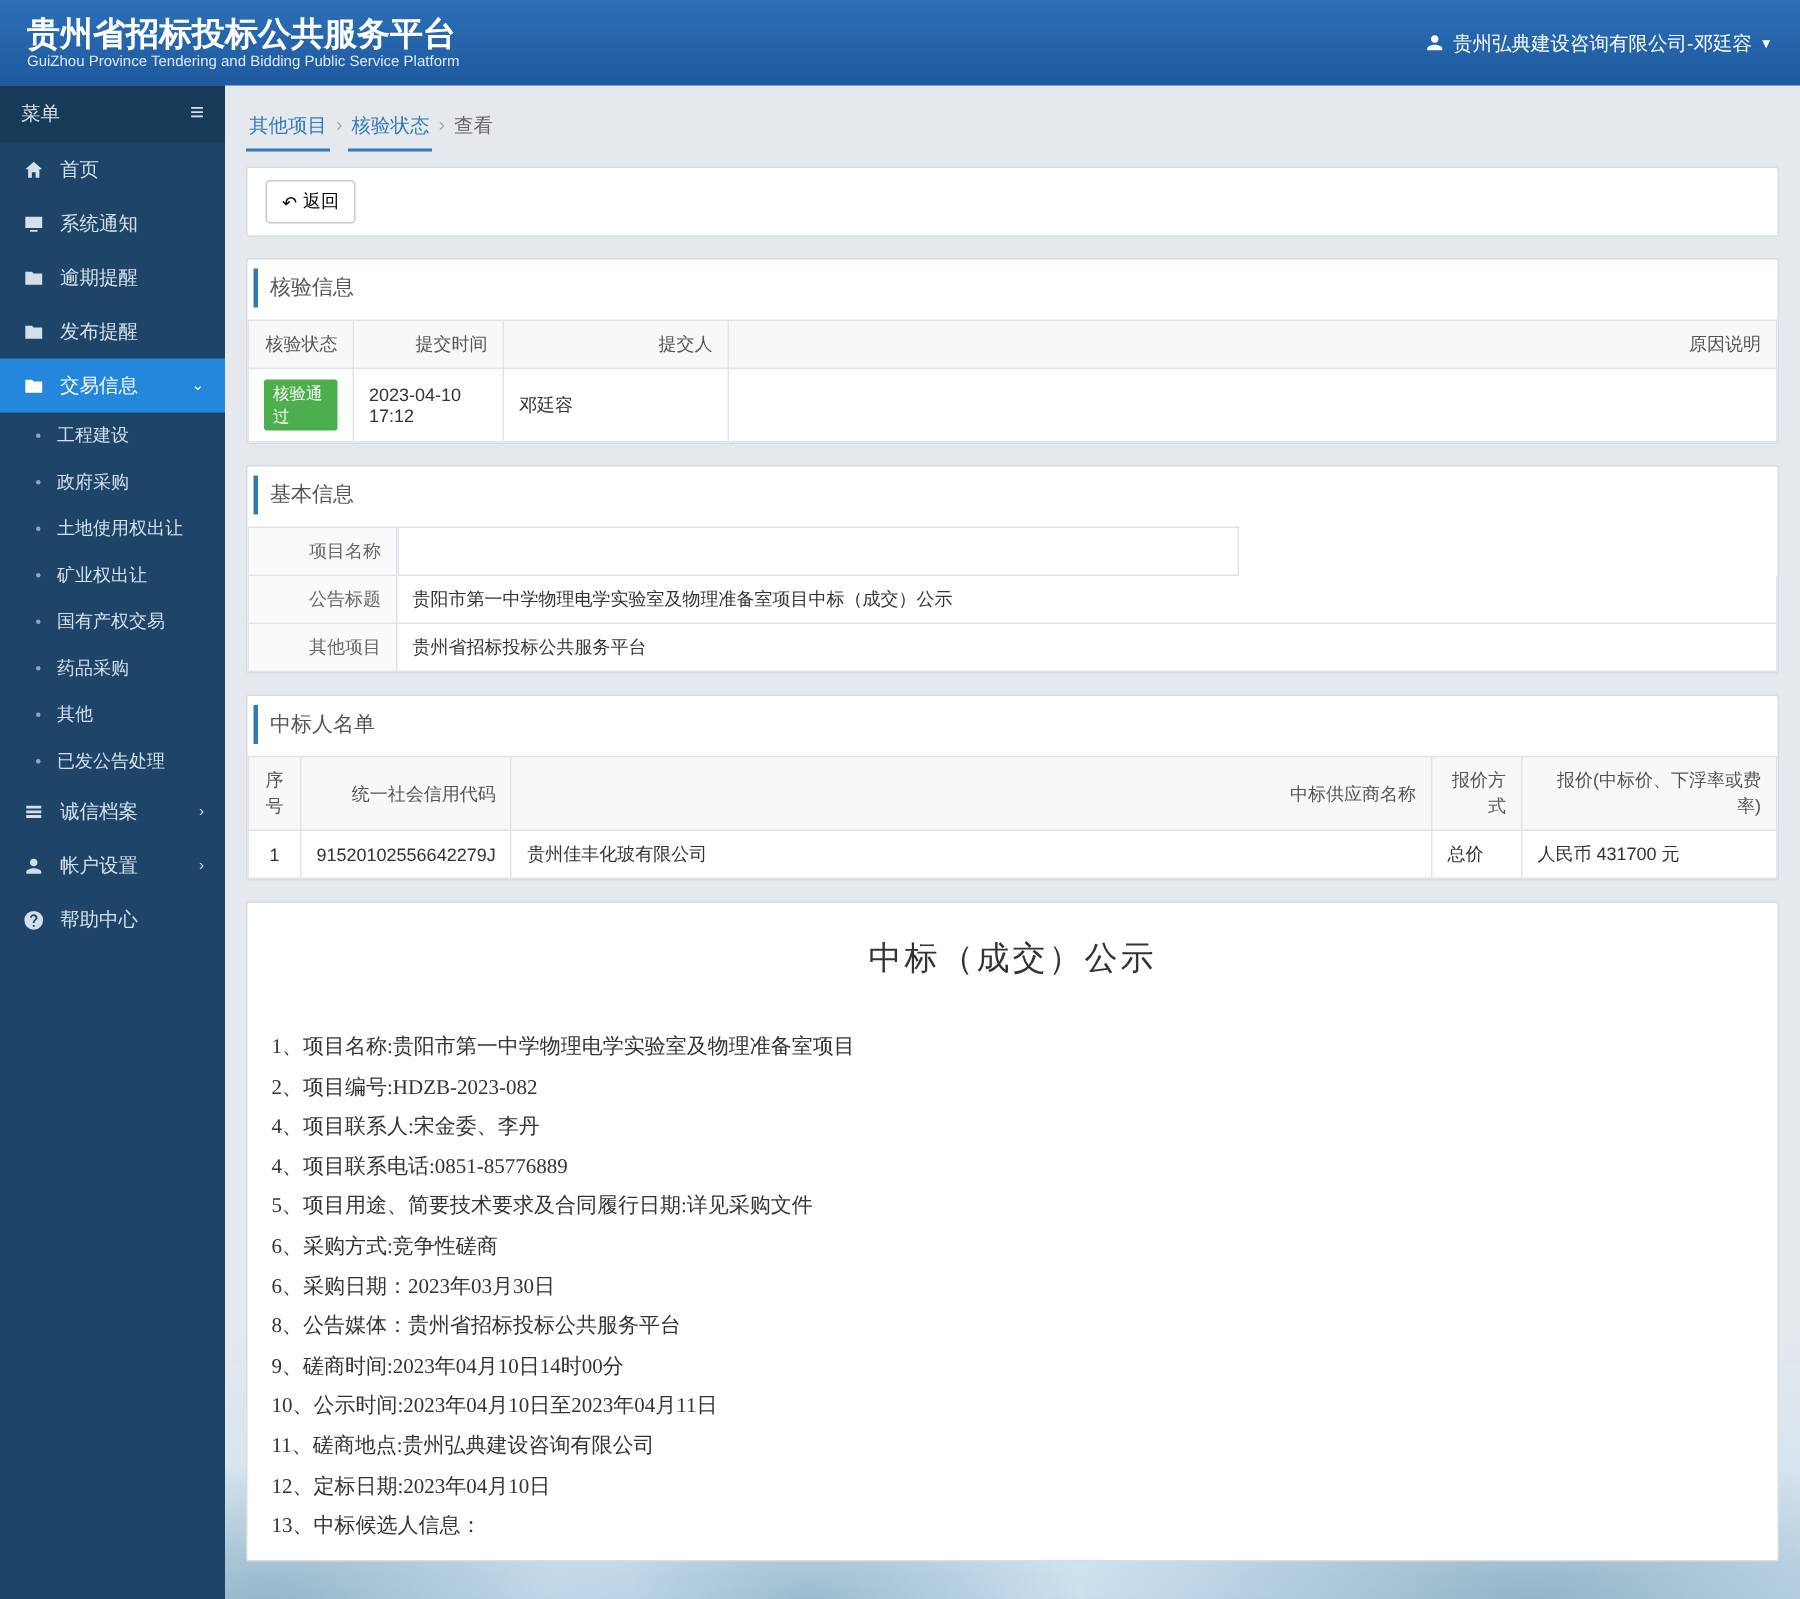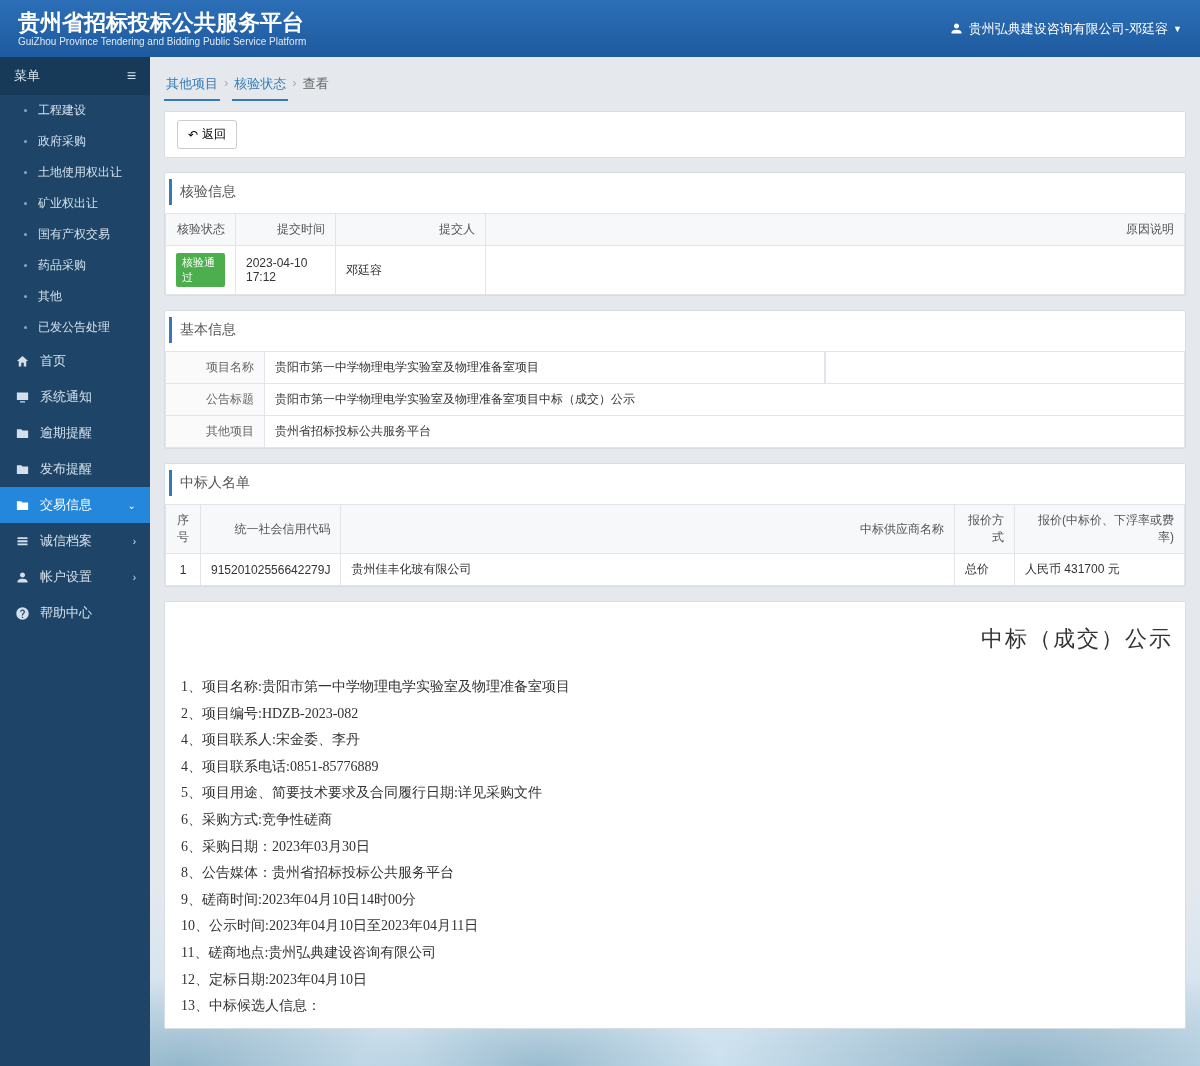--- a/index.html
+++ b/index.html
@@ -29,21 +29,21 @@
 .btn-back { display: inline-flex; align-items: center; gap: 4px; border: 1px solid #ccc; background: #fff; padding: 5px 10px; cursor: pointer; border-radius: 3px; font-size: 12px; }
 .section-hdr { border-left: 3px solid #337ab7; padding: 4px 8px; margin: 6px 4px 8px; font-size: 14px; color: #555; }
 table.tbl { width: 100%; border-collapse: collapse; font-size: 12px; }
 table.tbl th, table.tbl td { border: 1px solid #e1e5eb; padding: 7px 10px; text-align: left; vertical-align: middle; }
 table.tbl th { background: #f7f8fa; font-weight: normal; color: #555; text-align: right; }
 .badge-pass { display: inline-block; background: #4cae4c; color: #fff; padding: 2px 6px; border-radius: 2px; font-size: 11px; }
 .info-row { display: flex; }
 .info-label { width: 100px; text-align: right; padding: 7px 10px; border: 1px solid #e1e5eb; background: #fafafa; color: #666; font-size: 12px; }
 .info-val { flex: 1; padding: 7px 10px; border: 1px solid #e1e5eb; border-left: none; font-size: 12px; }
 .info-row + .info-row .info-label, .info-row + .info-row .info-val { border-top: none; }
-.notice-title { text-align: right; font-size: 22px; font-family: SimSun, serif; margin: 14px 0 20px; letter-spacing: 2px; }
+.notice-title { text-align: center; font-size: 22px; font-family: SimSun, serif; margin: 14px 0 32px; letter-spacing: 2px; }
 .notice-body { font-size: 14px; line-height: 1.9; font-family: SimSun, serif; padding: 0 4px; }
 .notice-body p { margin: 0; }
 .bg-scene { position: fixed; left: 0; right: 0; bottom: 0; height: 180px; z-index: -1; background: linear-gradient(to bottom, rgba(230,238,245,0) 0%, #cbe0ee 100%); }
 .bg-hill { position: absolute; bottom: 0; left: 0; right: 0; height: 95px; background: radial-gradient(ellipse 400px 150px at 15% 100%, #5f8fa8 0%, transparent 60%), radial-gradient(ellipse 300px 120px at 45% 100%, #6a98b0 0%, transparent 60%), radial-gradient(ellipse 500px 180px at 85% 100%, #5a8aa3 0%, transparent 60%); opacity: 0.5; }
 svg.i { width: 15px; height: 15px; fill: currentColor; vertical-align: middle; }
 </style>
 </head>
 <body>
 
 <div class="header">
@@ -59,63 +59,63 @@
     <span class="caret">▼</span>
   </div>
 </div>
 
 <div class="layout">
   <div class="sidebar">
     <div class="menu-hdr">
       <span>菜单</span>
       <span class="ham">≡</span>
     </div>
+    <div id="menu-top">
+        <div class="menu-item">
+          <span class="ico"><svg class="i" viewBox="0 0 24 24">
+              <path d="M12 3l9 8h-3v9h-4v-6H10v6H6v-9H3z"></path>
+            </svg></span>
+          <span>首页</span>
+        </div>
+        <div class="menu-item">
+          <span class="ico"><svg class="i" viewBox="0 0 24 24">
+              <path d="M3 4h18v12H3zM8 20h8v-2H8z"></path>
+            </svg></span>
+          <span>系统通知</span>
+        </div>
+        <div class="menu-item">
+          <span class="ico"><svg class="i" viewBox="0 0 24 24">
+              <path d="M3 5h7l2 2h9v12H3z"></path>
+            </svg></span>
+          <span>逾期提醒</span>
+        </div>
+        <div class="menu-item">
+          <span class="ico"><svg class="i" viewBox="0 0 24 24">
+              <path d="M3 5h7l2 2h9v12H3z"></path>
+            </svg></span>
+          <span>发布提醒</span>
+        </div>
+        <div class="menu-item active">
+          <span class="ico"><svg class="i" viewBox="0 0 24 24">
+              <path d="M3 5h7l2 2h9v12H3z"></path>
+            </svg></span>
+          <span>交易信息</span>
+          <span class="chev">⌄</span>
+        </div>
+      </div>
     <div id="menu-sub">
         <div class="submenu-item">工程建设</div>
         <div class="submenu-item">政府采购</div>
         <div class="submenu-item">土地使用权出让</div>
         <div class="submenu-item">矿业权出让</div>
         <div class="submenu-item">国有产权交易</div>
         <div class="submenu-item">药品采购</div>
         <div class="submenu-item">其他</div>
         <div class="submenu-item">已发公告处理</div>
       </div>
-    <div id="menu-top">
-        <div class="menu-item">
-          <span class="ico"><svg class="i" viewBox="0 0 24 24">
-              <path d="M12 3l9 8h-3v9h-4v-6H10v6H6v-9H3z"></path>
-            </svg></span>
-          <span>首页</span>
-        </div>
-        <div class="menu-item">
-          <span class="ico"><svg class="i" viewBox="0 0 24 24">
-              <path d="M3 4h18v12H3zM8 20h8v-2H8z"></path>
-            </svg></span>
-          <span>系统通知</span>
-        </div>
-        <div class="menu-item">
-          <span class="ico"><svg class="i" viewBox="0 0 24 24">
-              <path d="M3 5h7l2 2h9v12H3z"></path>
-            </svg></span>
-          <span>逾期提醒</span>
-        </div>
-        <div class="menu-item">
-          <span class="ico"><svg class="i" viewBox="0 0 24 24">
-              <path d="M3 5h7l2 2h9v12H3z"></path>
-            </svg></span>
-          <span>发布提醒</span>
-        </div>
-        <div class="menu-item active">
-          <span class="ico"><svg class="i" viewBox="0 0 24 24">
-              <path d="M3 5h7l2 2h9v12H3z"></path>
-            </svg></span>
-          <span>交易信息</span>
-          <span class="chev">⌄</span>
-        </div>
-      </div>
     <div id="menu-tail">
         <div class="menu-item">
           <span class="ico"><svg class="i" viewBox="0 0 24 24">
               <path d="M4 5h16v3H4zm0 5h16v3H4zm0 5h16v3H4z"></path>
             </svg></span>
           <span>诚信档案</span>
           <span class="chev">›</span>
         </div>
         <div class="menu-item">
           <span class="ico"><svg class="i" viewBox="0 0 24 24">
@@ -169,21 +169,20 @@
         </tr>
       </tbody>
         </table>
     </div>
 
     <div class="panel">
       <div class="section-hdr">基本信息</div>
       <div id="basic-rows">
           <div class="info-row">
             <div class="info-label">项目名称</div>
-            <div class="info-val" style="max-width:560px">贵阳市第一中学物理电学实验室及物理准备室项目</div>
             <div class="info-val" style="flex:0.6;border-left:1px solid #e1e5eb"></div>
           </div>
           <div class="info-row">
             <div class="info-label">公告标题</div>
             <div class="info-val" style="">贵阳市第一中学物理电学实验室及物理准备室项目中标（成交）公示</div>
           </div>
           <div class="info-row">
             <div class="info-label">其他项目</div>
             <div class="info-val" style="">贵州省招标投标公共服务平台</div>
           </div>

